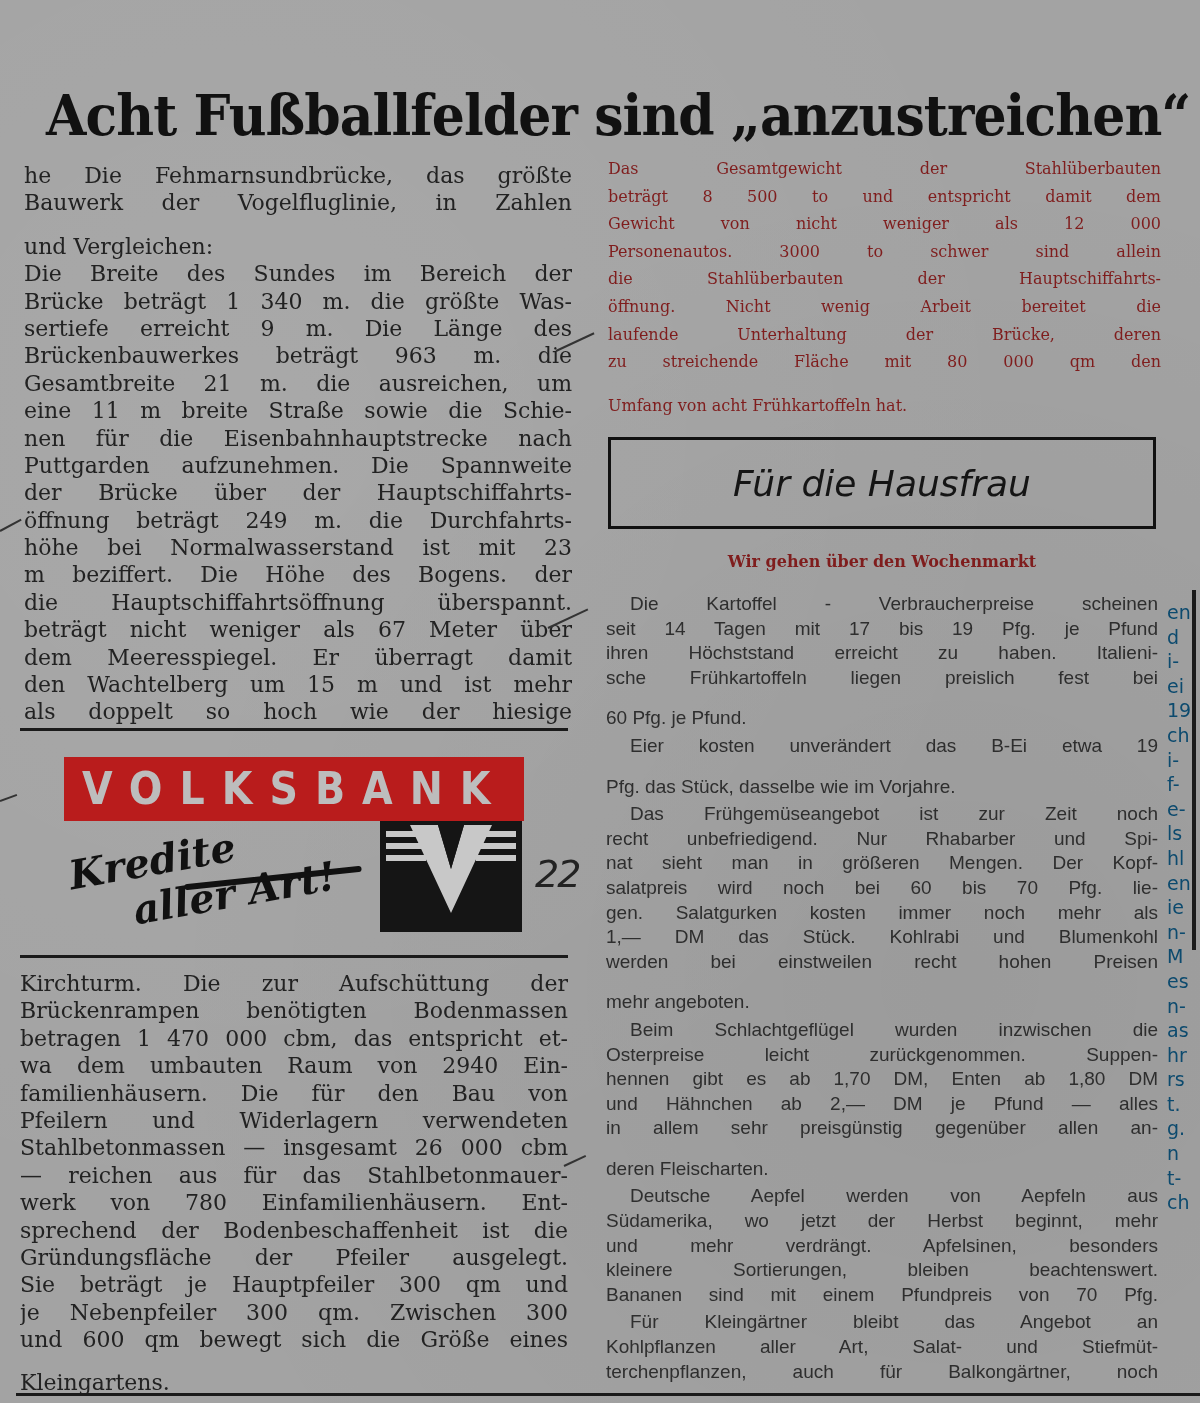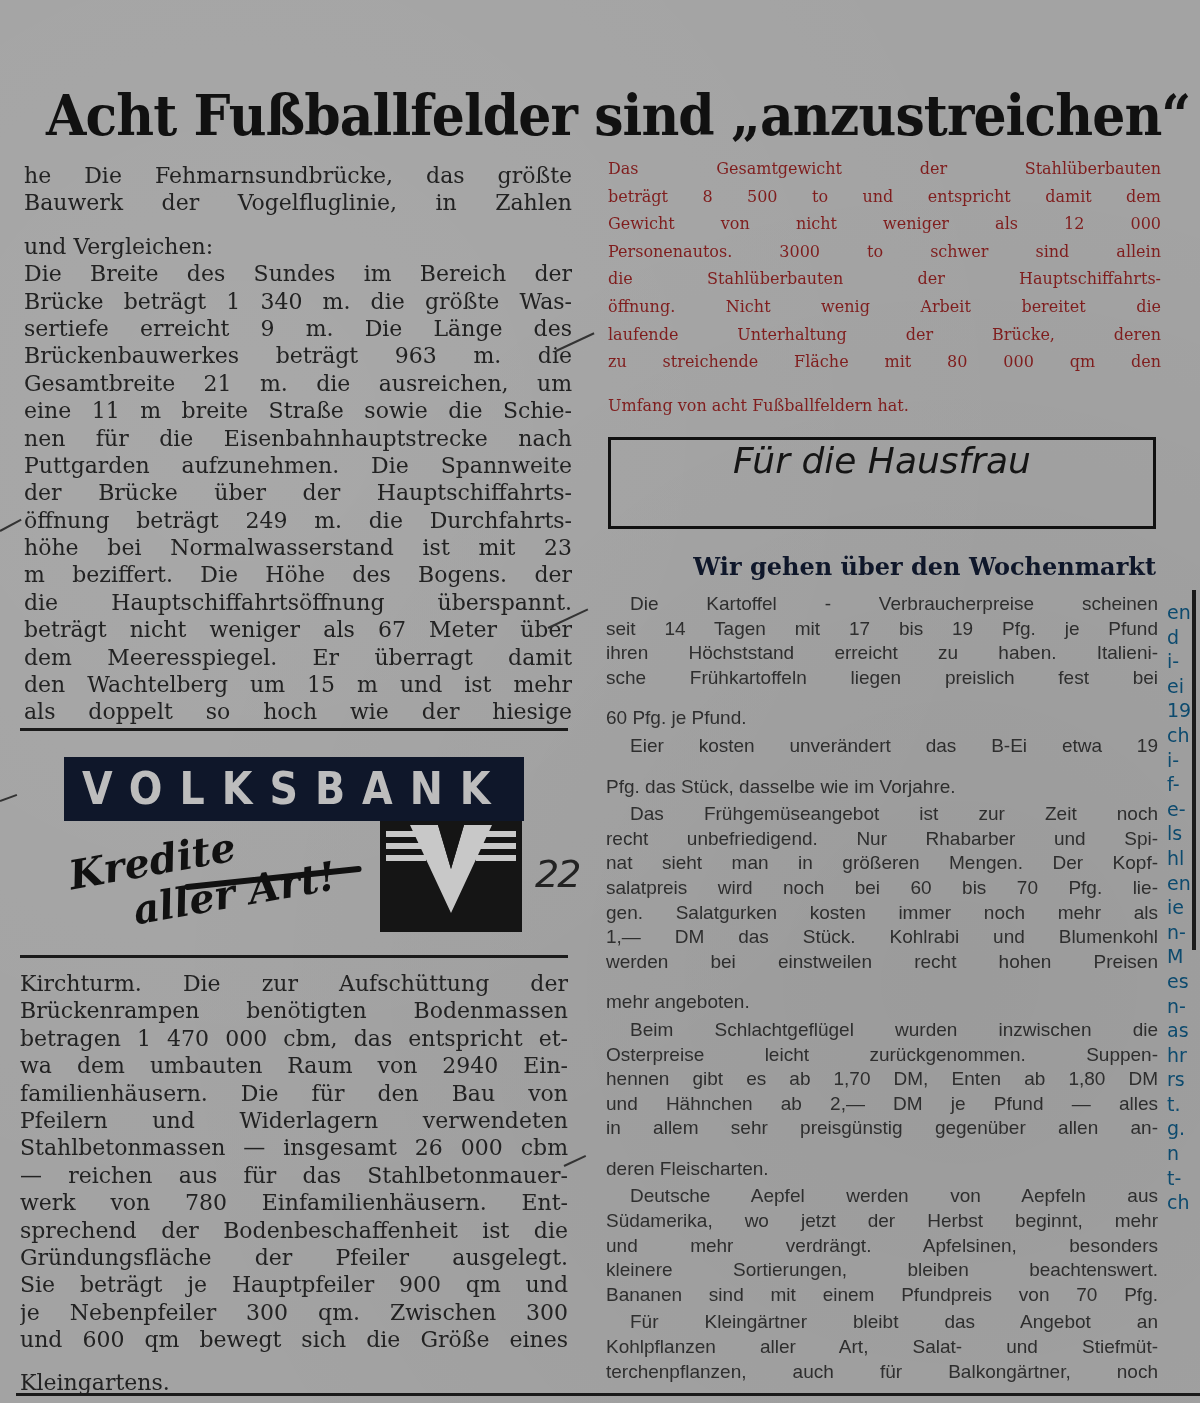--- a/index.html
+++ b/index.html
@@ -27,46 +27,46 @@
   .left-col .line { font-size:22px; height:27.4px; line-height:27.4px; color:#222; }
   .right-top .line { font-size:16px; height:27.6px; line-height:27.6px; color:#7f1d1d; }
   .market .line { font-size:19px; height:24.6px; line-height:24.6px; color:#2e2e2e; font-family:Liberation Sans, sans-serif; }
   .market .para { margin-bottom:3px; }
   .indent { padding-left:24px; }
 
   .rule { position:absolute; background:#1a1a1a; }
 
   .ad { position:absolute; left:64px; top:757px; width:460px; height:176px; }
   .ad-bank {
-    position:absolute; left:0; top:0; width:460px; height:64px; background:#0f172a;
+    position:absolute; left:0; top:0; width:460px; height:64px; background:#b91c1c;
     color:#bdbdbd; font-family:"DejaVu Sans Condensed","DejaVu Sans", sans-serif;
     font-size:44px; font-weight:bold; letter-spacing:17px; line-height:64px; padding-left:18px; box-sizing:border-box;
   }
   .ad-logo { position:absolute; left:316px; top:64px; width:142px; height:111px; background:#151515; }
   .ad-slogan {
     position:absolute; left:4px; top:74px; width:300px; height:100px;
     font-family:"DejaVu Serif", serif; font-style:italic; font-weight:bold; color:#111;
   }
   .ad-slogan .s1 { position:absolute; left:0; top:6px; font-size:40px; transform:rotate(-10deg); }
   .ad-slogan .s2 { position:absolute; left:64px; top:38px; font-size:40px; transform:rotate(-10deg); white-space:nowrap; }
   .ad-underline { position:absolute; left:120px; top:118px; width:178px; height:6px; background:#111; transform:rotate(-6deg); border-radius:3px; }
   .handnote {
     position:absolute; left:535px; top:852px; font-family:"DejaVu Sans", sans-serif;
     font-style:italic; font-size:38px; color:#222; letter-spacing:-2px;
   }
 
   .box {
     position:absolute; left:608px; top:437px; width:548px; height:92px;
     border:3px solid #111; box-sizing:border-box;
-    display:flex; justify-content:center;
+    display:flex; align-items:center; justify-content:center;
   }
   .box-title { font-family:"DejaVu Sans", sans-serif; font-style:italic; font-size:36px; color:#151515; }
   .subhead {
-    position:absolute; left:608px; top:552px; width:548px; text-align:right;
-    font-weight:bold; font-size:24px; color:#0f172a; font-family:"DejaVu Serif", serif;
+    position:absolute; left:608px; top:552px; width:548px; text-align:center;
+    font-weight:bold; font-size:16px; color:#7f1d1d; font-family:"DejaVu Serif", serif;
   }
   .mark { position:absolute; height:2px; background:#333; transform-origin:left center; }
 </style>
 </head>
 <body>
 
 <div class="headline">Acht Fußballfelder sind „anzustreichen“</div>
 
 <div class="col left-col" style="left:24px; top:162px; width:548px;">
   <div id="lt">
@@ -125,38 +125,38 @@
       <span class="line">Brückenrampen benötigten Bodenmassen</span>
       <span class="line">betragen 1 470 000 cbm, das entspricht et-</span>
       <span class="line">wa dem umbauten Raum von 2940 Ein-</span>
       <span class="line">familienhäusern. Die für den Bau von</span>
       <span class="line">Pfeilern und Widerlagern verwendeten</span>
       <span class="line">Stahlbetonmassen — insgesamt 26 000 cbm</span>
       <span class="line">— reichen aus für das Stahlbetonmauer-</span>
       <span class="line">werk von 780 Einfamilienhäusern. Ent-</span>
       <span class="line">sprechend der Bodenbeschaffenheit ist die</span>
       <span class="line">Gründungsfläche der Pfeiler ausgelegt.</span>
-      <span class="line">Sie beträgt je Hauptpfeiler 900 qm und</span>
+      <span class="line">Sie beträgt je Hauptpfeiler 300 qm und</span>
       <span class="line">je Nebenpfeiler 300 qm. Zwischen 300</span>
       <span class="line">und 600 qm bewegt sich die Größe eines</span>
       <span class="line last">Kleingartens.</span>
     </div>
 </div>
 
 <div class="col right-top" style="left:608px; top:155px; width:553px;">
   <div id="rt">
       <span class="line">Das Gesamtgewicht der Stahlüberbauten</span>
       <span class="line">beträgt 8 500 to und entspricht damit dem</span>
       <span class="line">Gewicht von nicht weniger als 12 000</span>
       <span class="line">Personenautos. 3000 to schwer sind allein</span>
       <span class="line">die Stahlüberbauten der Hauptschiffahrts-</span>
       <span class="line">öffnung. Nicht wenig Arbeit bereitet die</span>
       <span class="line">laufende Unterhaltung der Brücke, deren</span>
       <span class="line">zu streichende Fläche mit 80 000 qm den</span>
-      <span class="line last">Umfang von acht Fußballfeldern hat.</span>
+      <span class="line last">Umfang von acht Frühkartoffeln hat.</span>
     </div>
 </div>
 
 <div class="box">
   <span class="box-title">Für die Hausfrau</span>
 </div>
 <div class="subhead">Wir gehen über den Wochenmarkt</div>
 
 <div class="col market" style="left:606px; top:592px; width:552px;">
   <div id="mk">

